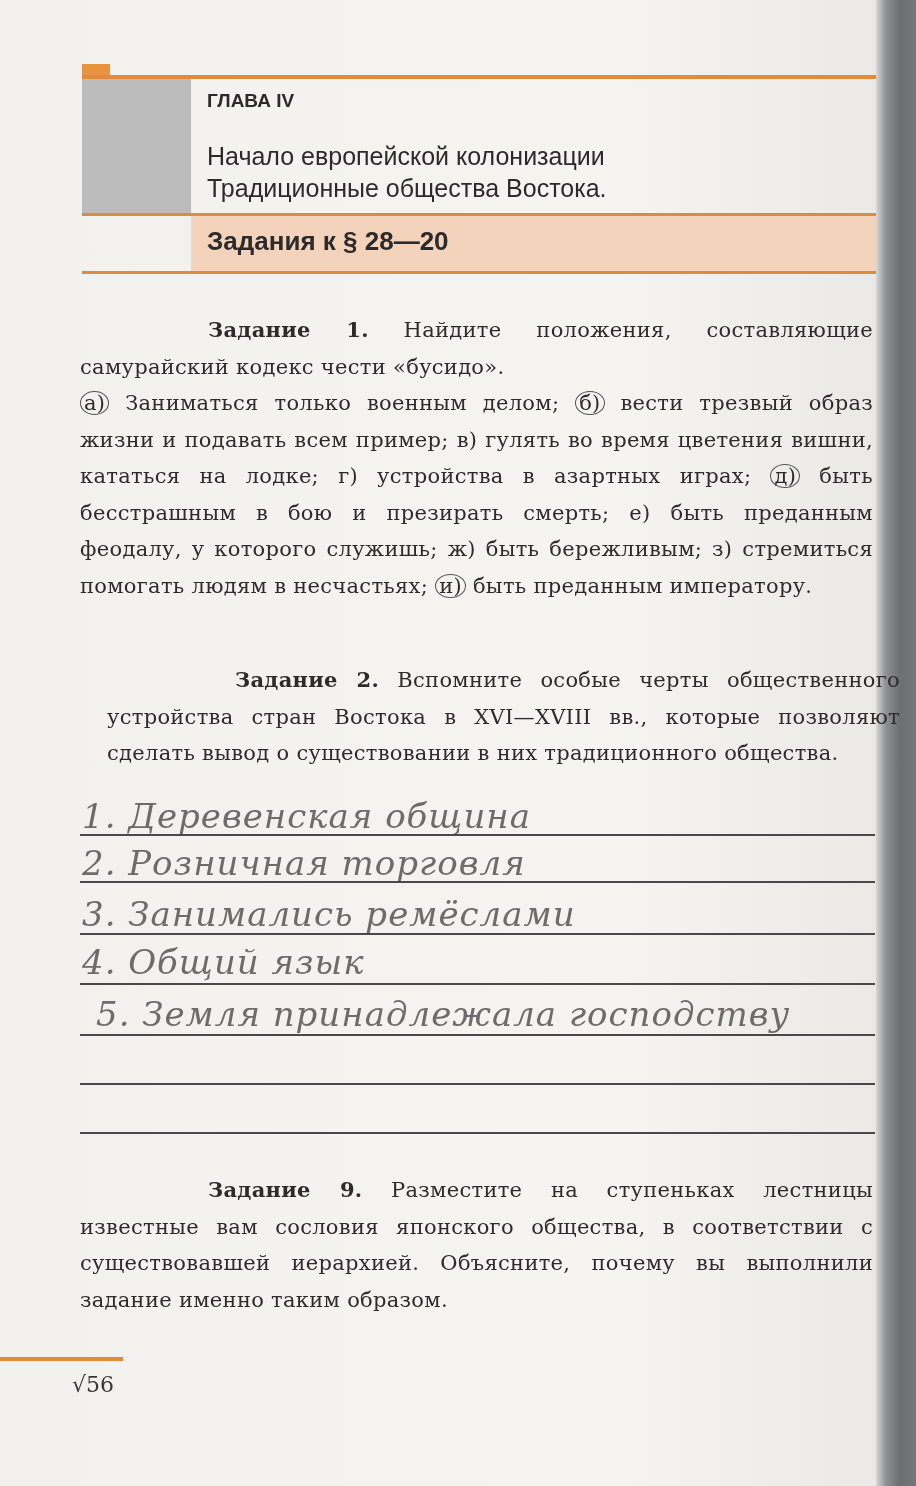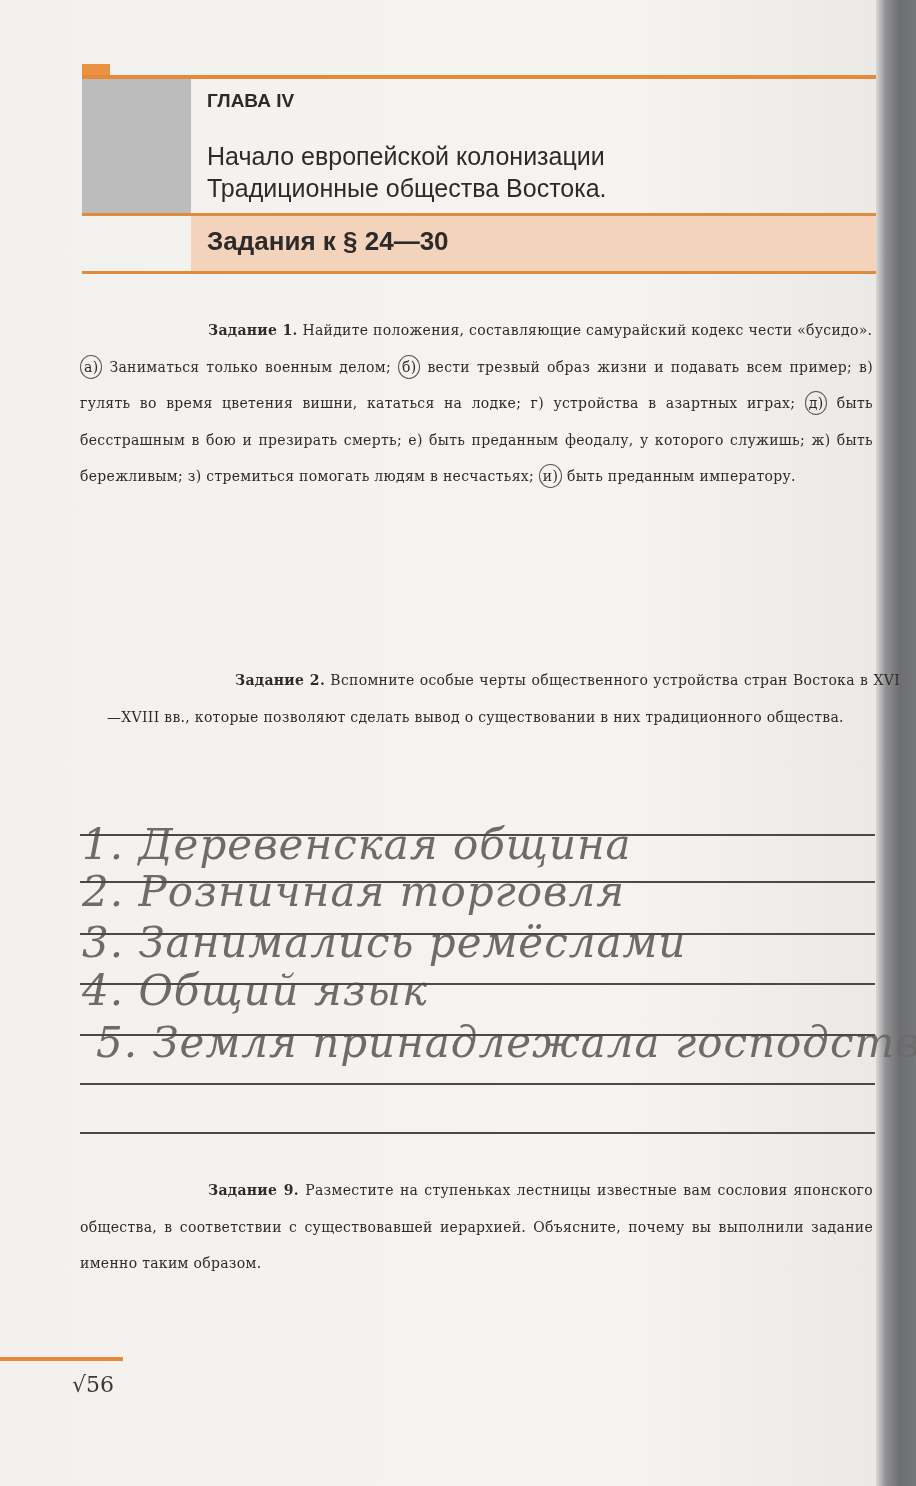--- a/index.html
+++ b/index.html
@@ -46,37 +46,37 @@
     position: absolute; left: 207px; top: 140px; width: 660px;
     font-family: "Liberation Sans", sans-serif; font-size: 25px; line-height: 32px; color: #2d2a2a;
   }
   .tasks-heading {
     position: absolute; left: 207px; top: 226px;
     font-family: "Liberation Sans", sans-serif; font-weight: bold; font-size: 26px; color: #2d2a2a;
   }
   
   .para {
     position: absolute; left: 80px; width: 793px;
-    font-family: "DejaVu Serif", serif; font-size: 14px; line-height: 36.5px;
+    font-family: "DejaVu Serif", serif; font-size: 21px; line-height: 36.5px;
     text-align: justify; color: #2e2b2a; letter-spacing: 0.3px;
   }
   .para .indent { display: inline-block; width: 128px; }
   .para b { font-weight: bold; }
   .circled {
     display: inline-block; border: 1.5px solid #555; border-radius: 50%;
     padding: 0 3px; line-height: 22px;
   }
   
   .line {
     position: absolute; left: 80px; width: 795px; height: 2px; background: #4b4848;
   }
   .hand {
     position: absolute; left: 82px;
     font-family: "DejaVu Serif", serif; font-style: italic;
-    font-size: 42px; color: #6d6b6b; letter-spacing: 1px; white-space: nowrap; margin-top: 24px;
+    font-size: 34px; color: #6d6b6b; letter-spacing: 1px; white-space: nowrap;
   }
   
   .foot-rule {
     position: absolute; left: 0; top: 1357px; width: 123px; height: 4px; background: #e58a38;
   }
   .page-num {
     position: absolute; left: 72px; top: 1372px; font-size: 22px; color: #3a3838;
     font-family: "DejaVu Serif", serif;
   }
 </style>
@@ -91,21 +91,21 @@
 <div class="hdr-gray"></div>
 <div class="hdr-rule-mid"></div>
 <div class="hdr-peach"></div>
 <div class="hdr-rule-bot"></div>
 
 <div class="chapter">ГЛАВА IV</div>
 <div class="chapter-title">
   <div>Начало европейской колонизации</div>
   <div>Традиционные общества Востока.</div>
 </div>
-<div class="tasks-heading">Задания к § 24—30</div>
+<div class="tasks-heading">Задания к § 28—20</div>
 
 <div class="para" style="top:312px;">
   <span class="indent"></span><b>Задание 1.</b>
   <span>Найдите положения, составляющие самурайский кодекс чести «бусидо».</span><br>
   <span class="circled">а)</span>
   <span>Заниматься только военным делом;</span>
   <span class="circled">б)</span>
   <span>вести трезвый образ жизни и подавать всем пример;</span>
   <span>в)</span>
   <span>гулять во время цветения вишни, кататься на лодке;</span>

